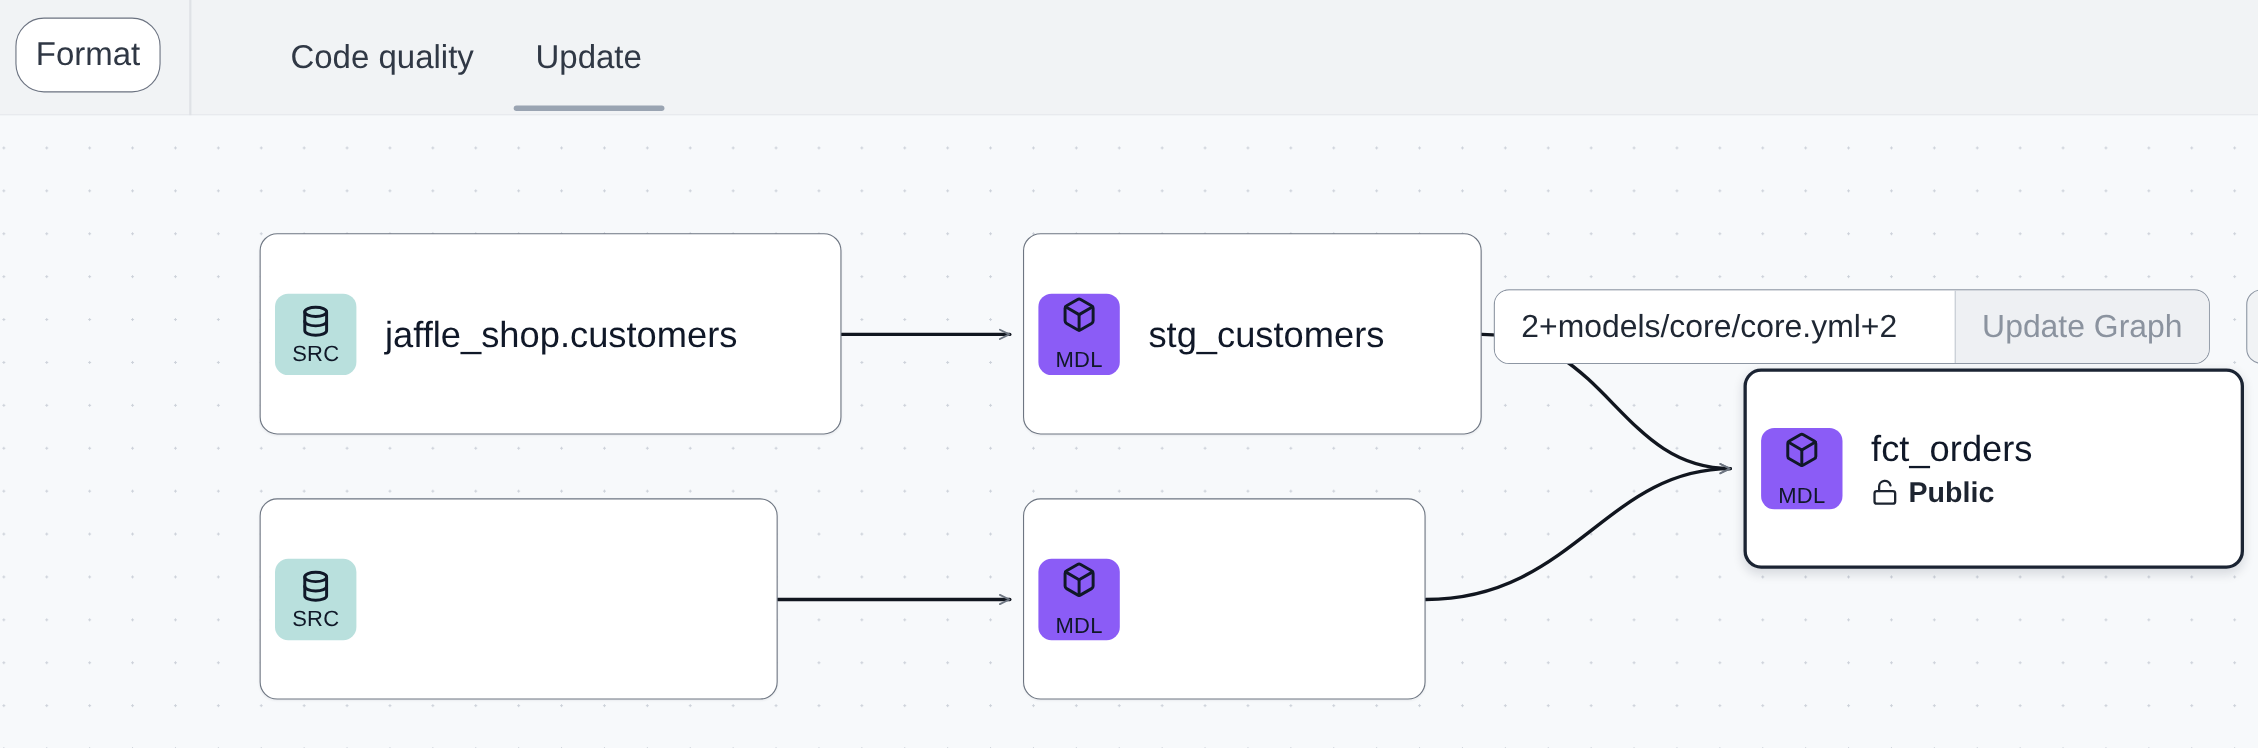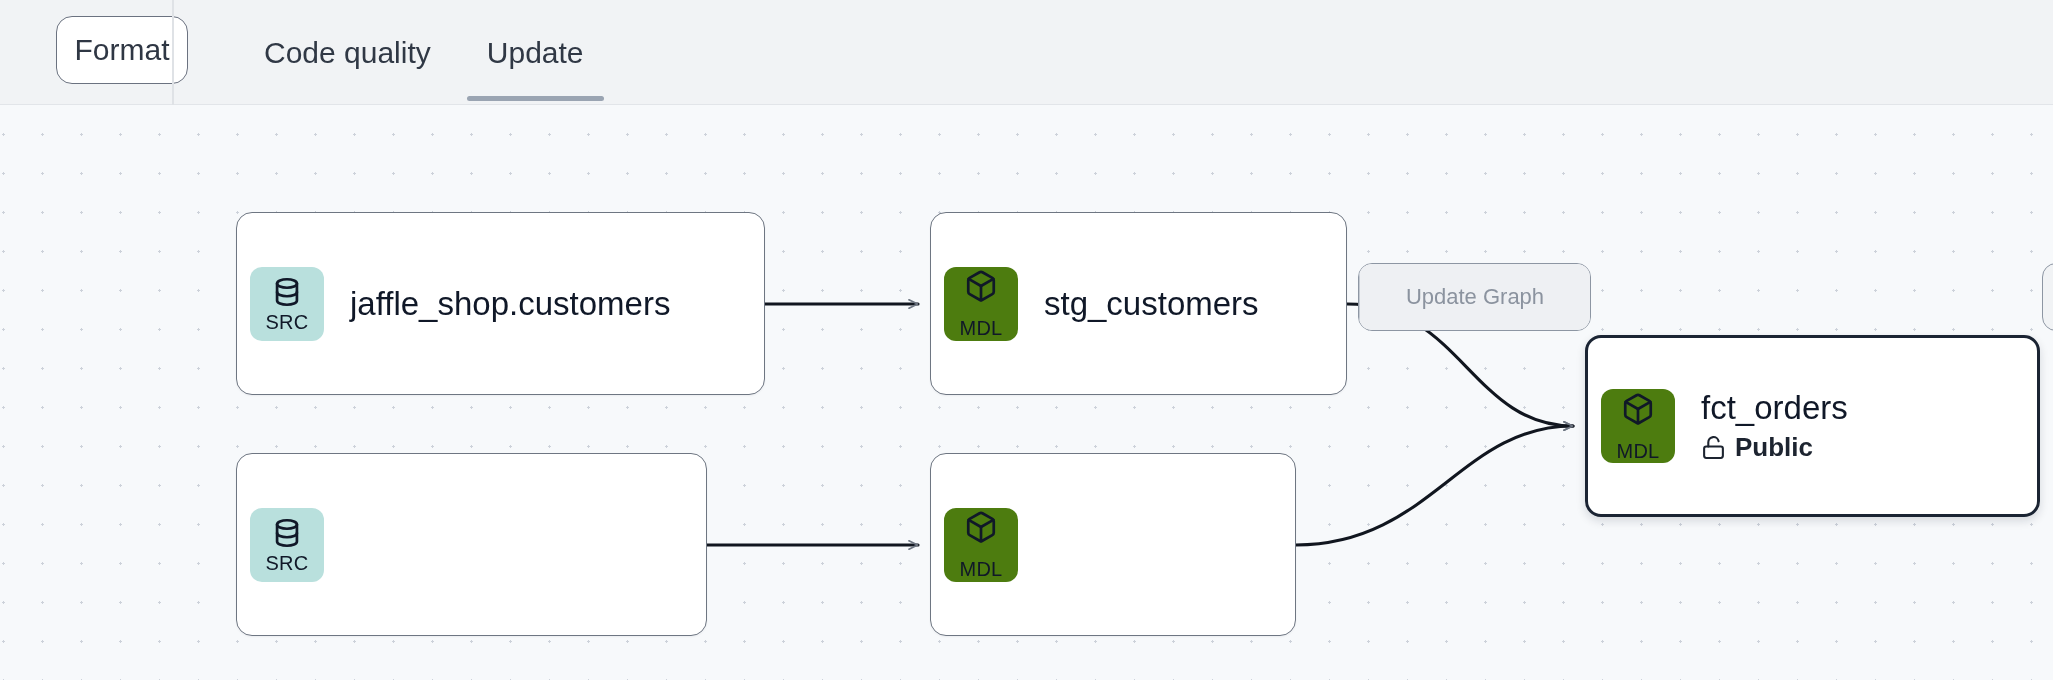--- a/index.html
+++ b/index.html
@@ -31,29 +31,28 @@
     box-sizing: border-box;
   }
   .format-btn {
     position: absolute;
     left: 14px;
     top: 16px;
     width: 132px;
     height: 68px;
     background: #ffffff;
     border: 1.6px solid #6b7280;
-    border-radius: 16px;
+    border-radius: 26px;
     color: #2f3744;
     font-size: 30px;
     display: flex;
     align-items: center;
     justify-content: center;
     cursor: pointer;
     box-sizing: border-box;
-    margin-left: 42px;
   }
   .header-divider {
     position: absolute;
     left: 172px;
     top: 0;
     width: 2px;
     height: 105px;
     background: #dfe2e6;
   }
   .tabs {
@@ -132,21 +131,21 @@
     height: 74px;
     border-radius: 12px;
     margin-left: 13px;
     display: flex;
     flex-direction: column;
     align-items: center;
     justify-content: center;
     flex: none;
   }
   .badge.src { background: #b9e0dd; }
-  .badge.mdl { background: #4d7c0f; gap: 12px; }
+  .badge.mdl { background: #8b5cf6; gap: 12px; }
   .badge svg { display: block; }
   .badge-text {
     font-size: 20px;
     color: #101828;
     line-height: 1;
     margin-top: 3px;
     letter-spacing: 0.2px;
   }
 
   .node-body {
@@ -198,21 +197,21 @@
     padding: 0 24px;
     box-sizing: border-box;
   }
   .graph-input::placeholder { color: #9aa2ae; }
   .update-btn {
     width: 231px;
     border: none;
     border-left: 1.6px solid #c4cad2;
     background: #eef0f3;
     font-family: "Liberation Sans", sans-serif;
-    font-size: 22px;
+    font-size: 29px;
     color: #8b939f;
     cursor: pointer;
     white-space: nowrap;
   }
   .aux-control {
     position: absolute;
     left: 2042px;
     top: 158px;
     width: 120px;
     height: 68px;
@@ -335,18 +334,19 @@
                   <path d="M7 11V7a5 5 0 0 1 9.9-1"></path>
                 </svg>
               </span>
               <span>Public</span>
             </div>
           </div>
         </div>
       </div>
 
     <div class="graph-control">
+      <input class="graph-input" type="text" value="2+models/core/core.yml+2" style="">
       <button class="update-btn">Update Graph</button>
     </div>
 
     <div class="aux-control"></div>
   </div>
 </div>
 
 </body></html>

